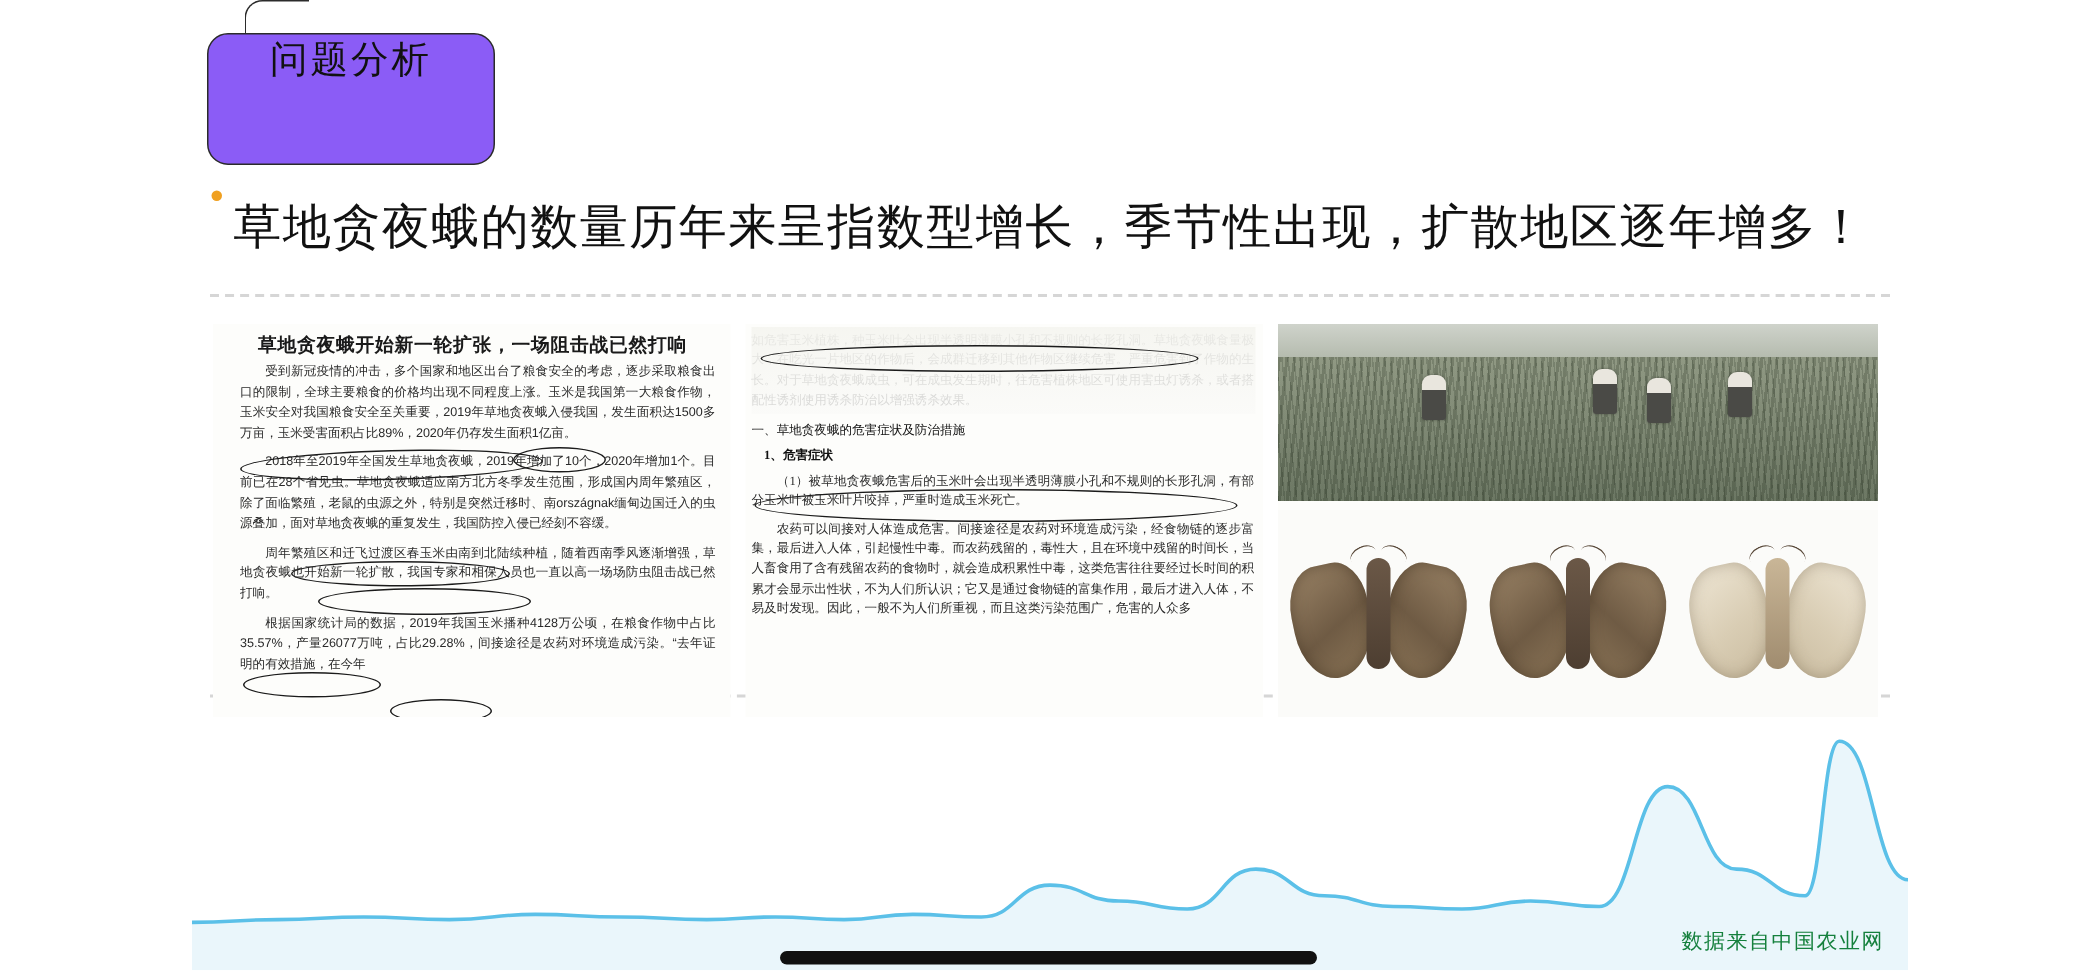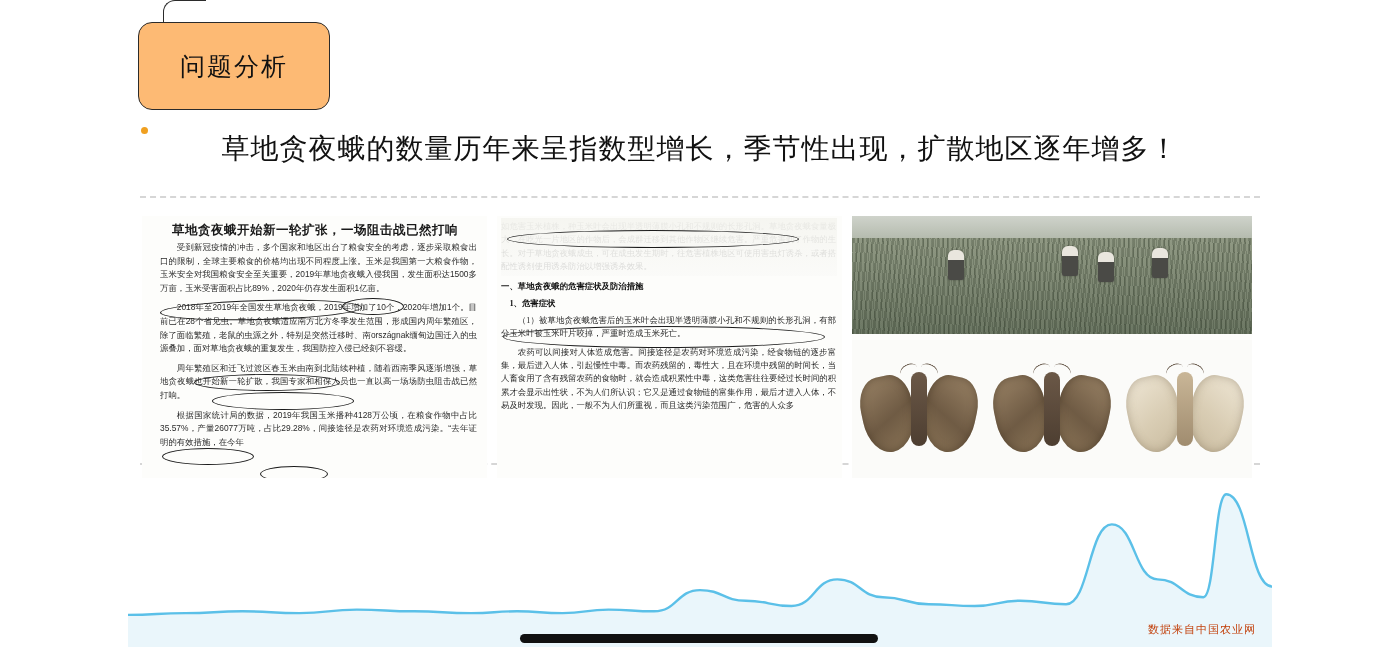--- a/index.html
+++ b/index.html
@@ -42,23 +42,22 @@
 
   
   .title-box {
     position: absolute;
     left: 10px;
     top: 22px;
     width: 190px;
     height: 86px;
     border: 1.3px solid #2b2b2b;
     border-radius: 14px;
-    background: #fdba74;
+    background: #8b5cf6;
     display: flex;
-    align-items: center;
     justify-content: center;
     z-index: 5;
   }
   .title-box .title-text {
     font-size: 25px;
     color: #111;
     letter-spacing: 2px;
     font-family: "Liberation Sans", sans-serif;
   }
   .title-hook {
@@ -82,21 +81,21 @@
     background: #f0a020;
     z-index: 6;
   }
 
   .headline {
     position: absolute;
     left: 0;
     top: 130px;
     width: 1144px;
     text-align: center;
-    font-size: 28px;
+    font-size: 32px;
     color: #111;
     letter-spacing: 1px;
   }
 
   
   .dashed {
     position: absolute;
     left: 12px;
     width: 1120px;
     border-top: 2px dashed #d6d6d6;
@@ -146,21 +145,21 @@
     font-family: "Liberation Serif", serif;
     font-size: 8.4px;
     line-height: 1.6;
     color: #2a2a2a;
     padding: 4px 6px 0 4px;
     text-align: justify;
   }
   .col2 p { margin: 0 0 5px 0; }
   .col2 .indent { text-indent: 2em; }
   .col2 .sec {
-    font-weight: bold;
+    font-weight: normal;
     color: #111;
     margin: 6px 0 4px 0;
     text-indent: 0;
   }
   .col2 .sub {
     font-weight: bold;
     color: #111;
     margin: 3px 0 3px 0;
     text-indent: 1em;
   }
@@ -276,22 +275,22 @@
     left: 0;
     top: 462px;
     width: 1144px;
     height: 185px;
     overflow: hidden;
   }
   .source-label {
     position: absolute;
     right: 16px;
     bottom: 10px;
-    font-size: 11px;
-    color: #c2410c;
+    font-size: 14px;
+    color: #15803d;
     letter-spacing: 1px;
     text-align: right;
   }
 
   
   .scrollbar-track {
     position: absolute;
     left: 128px;
     bottom: 2px;
     width: 1144px;

